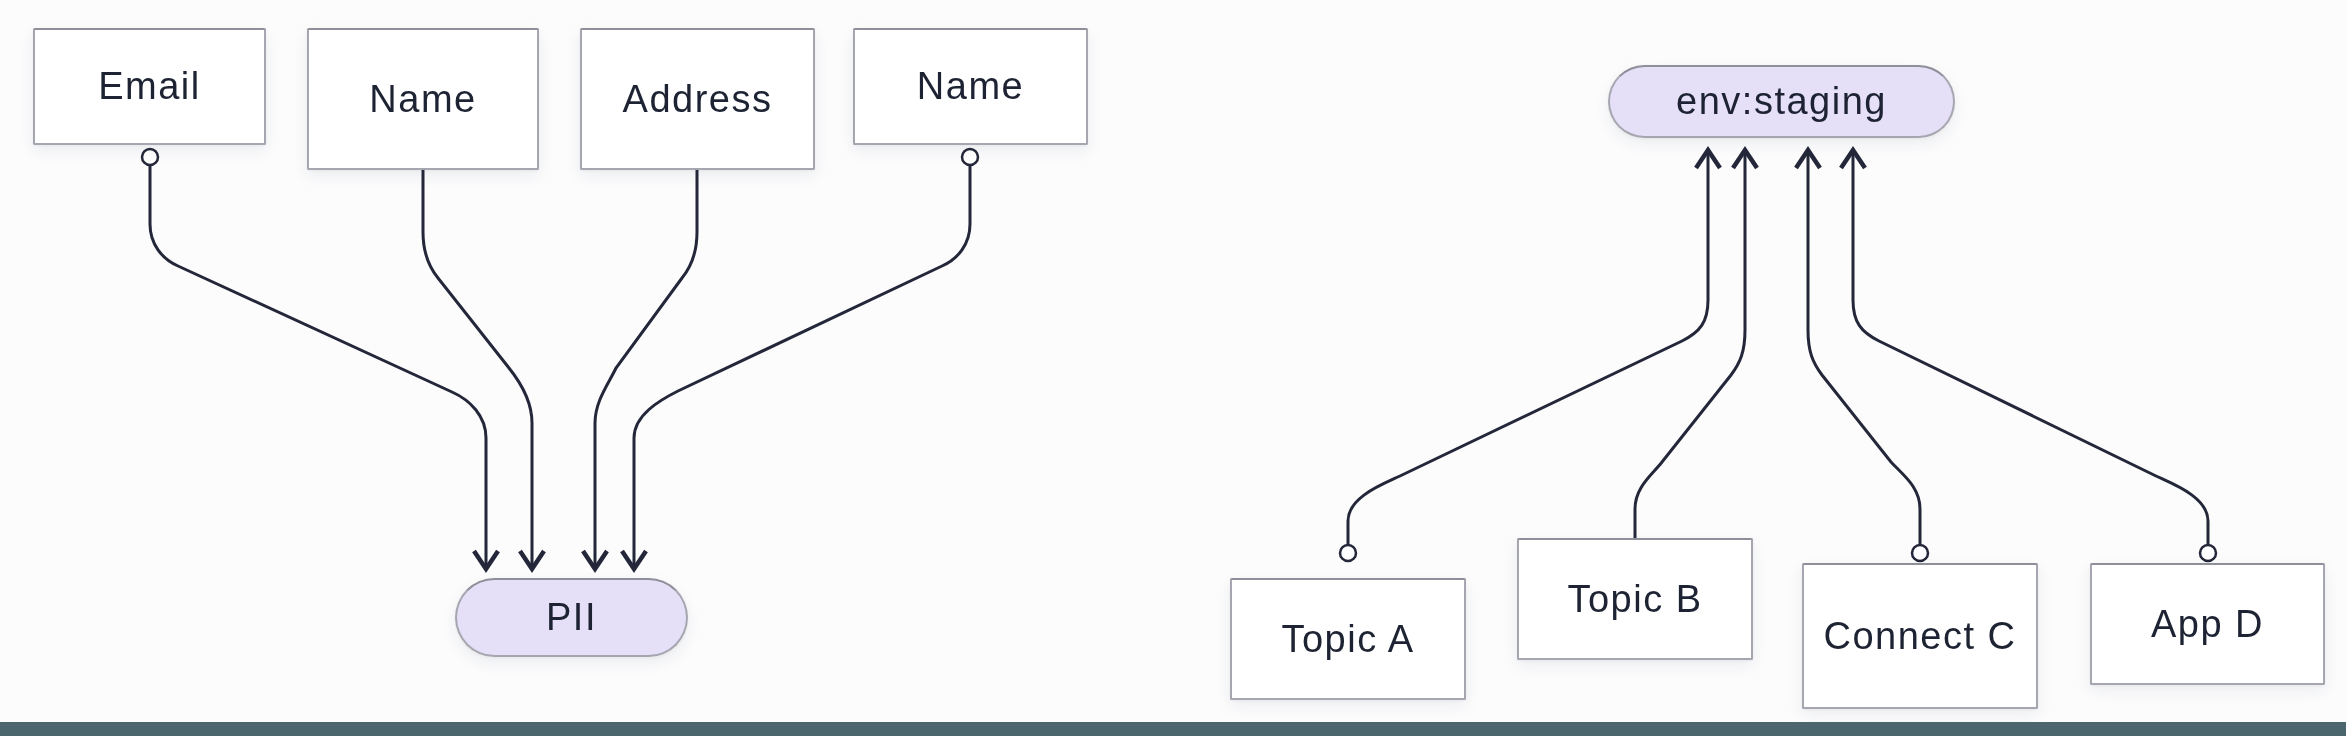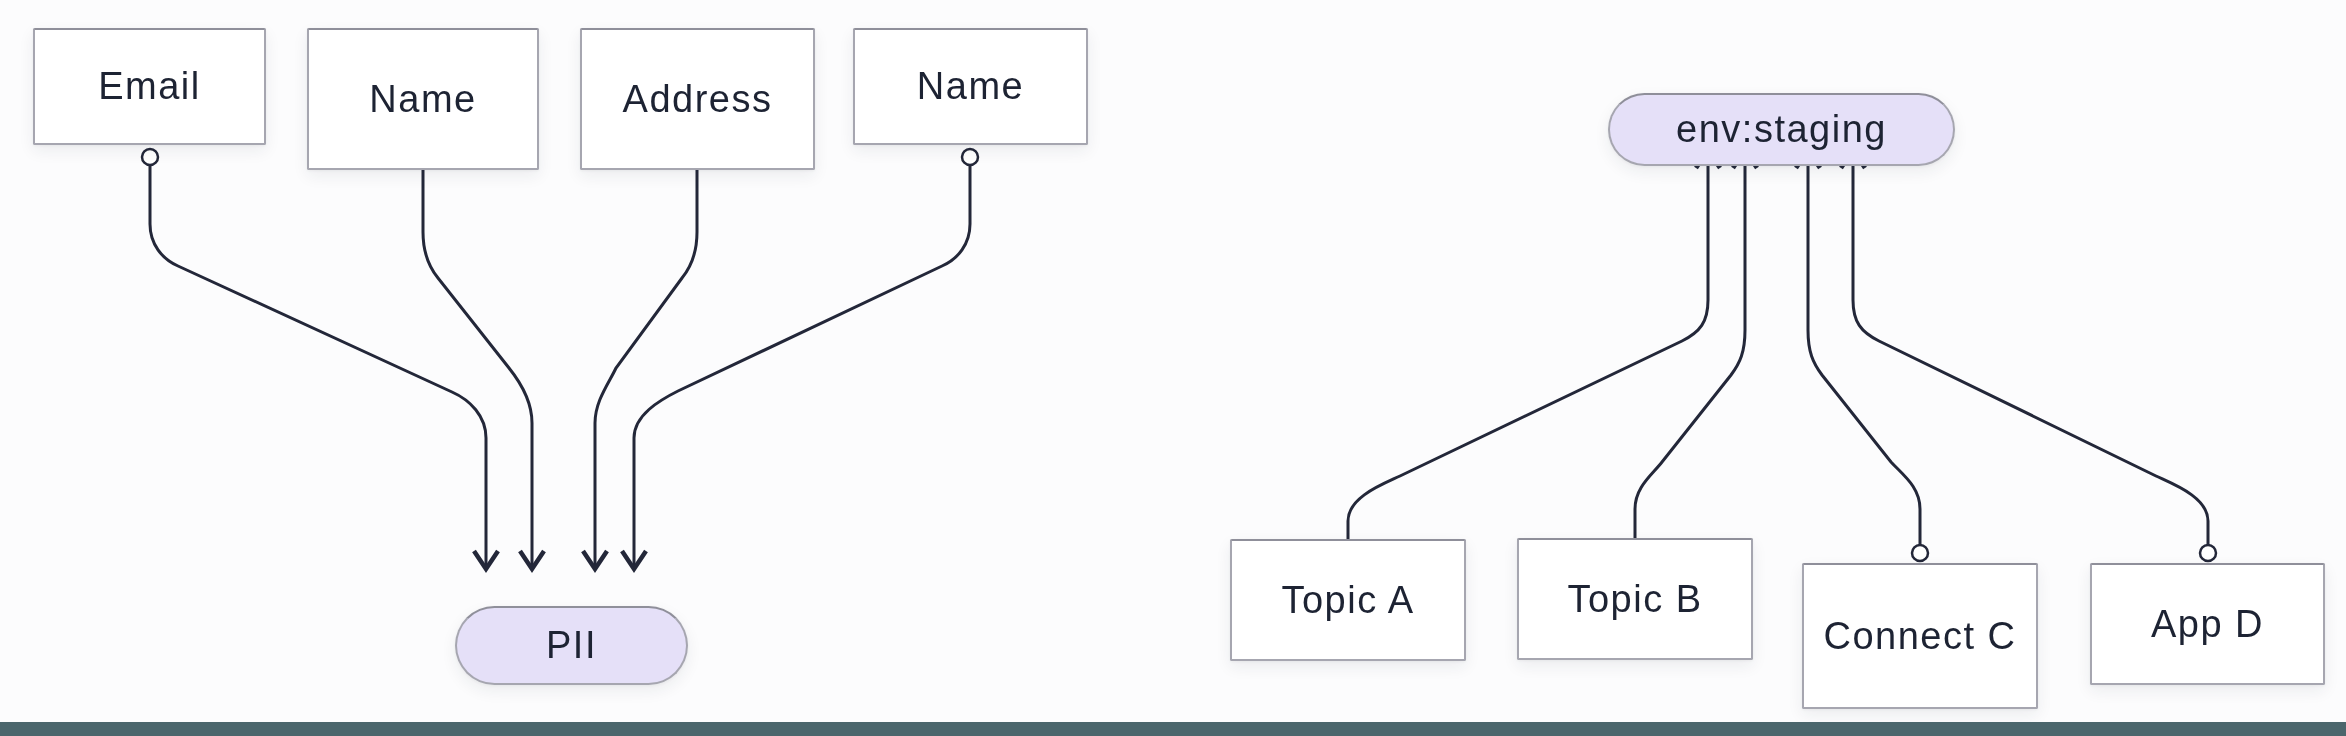--- a/index.html
+++ b/index.html
@@ -47,21 +47,20 @@
     box-shadow: 0 6px 16px rgba(35, 39, 57, 0.07), 0 1px 3px rgba(35, 39, 57, 0.05);
     color: var(--text, #1d2333);
     font-size: 38px;
     font-weight: 500;
     letter-spacing: 1.5px;
     cursor: default;
   }
   .node.pill {
     background: var(--pill-fill, #e5e0f8);
     border-radius: 999px;
-    margin-top: 28px;
   }
   .node .label { white-space: nowrap; }
   .footer-bar {
     position: absolute;
     left: 0; top: 722px;
     width: 2346px; height: 14px;
     background: var(--footer, #4b666c);
   }
 </style>
 </head>
@@ -128,21 +127,21 @@
   <div class="node" style="left:853px; top:28px; width:235px; height:117px">
     <span class="label">Name</span>
   </div>
   <div class="node pill" style="left:455px; top:578px; width:233px; height:79px">
     <span class="label">PII</span>
   </div>
 
   <div class="node pill" style="left:1608px; top:65px; width:347px; height:73px">
     <span class="label">env:staging</span>
   </div>
-  <div class="node" style="left:1230px; top:539px; width:236px; height:122px">
+  <div class="node" style="left:1230px; top:578px; width:236px; height:122px">
     <span class="label">Topic A</span>
   </div>
   <div class="node" style="left:1517px; top:538px; width:236px; height:122px">
     <span class="label">Topic B</span>
   </div>
   <div class="node" style="left:1802px; top:563px; width:236px; height:146px">
     <span class="label">Connect C</span>
   </div>
   <div class="node" style="left:2090px; top:563px; width:235px; height:122px">
     <span class="label">App D</span>

